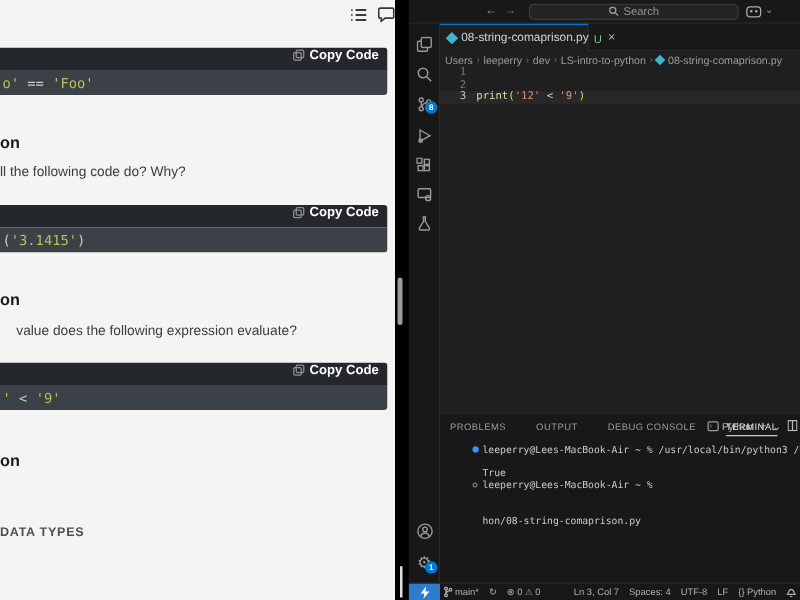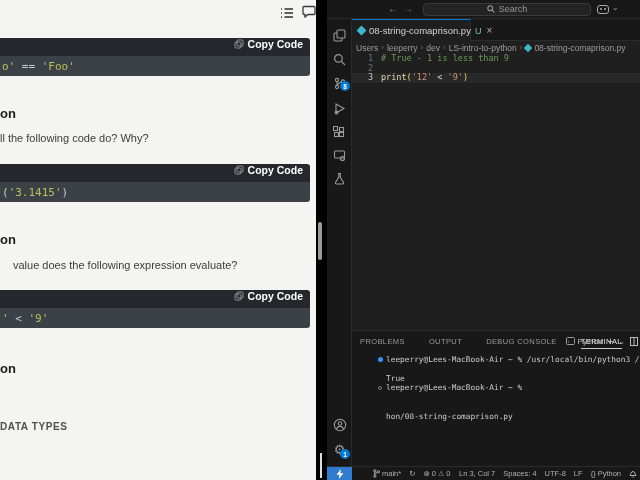--- a/index.html
+++ b/index.html
@@ -105,21 +105,21 @@
   .t-dot { position:absolute; left:26px; width:5px; height:5px; border-radius:50%; }
   .t-dot.run { background:#3794ff; }
   .t-dot.prompt { border:1px solid #7a7a7a; width:4px; height:4px; background:transparent; }
 
   .statusbar { position:absolute; left:0; top:466px; width:313px; height:14px;
                background:#181818; border-top:1px solid #2b2b2b; display:flex;
                align-items:center; font-size:7.5px; color:#b0b0b0; }
   .sb-remote { width:25px; height:14px; background:#2e7bd0; display:flex; align-items:center;
                justify-content:center; color:#fff; flex:none; cursor:pointer; }
   .sb-item { display:flex; align-items:center; gap:2px; white-space:nowrap; cursor:pointer; }
-  .sb-left { display:flex; gap:8px; padding-left:21px; align-items:center; }
+  .sb-left { display:flex; gap:8px; padding-left:3px; align-items:center; }
   .sb-right { display:flex; gap:8px; margin-left:auto; padding-right:3px; align-items:center; }
 </style>
 </head>
 <body>
 
 <div id="screen">
 
   <section class="left-window">
 
     <span class="page-toolbar-icon" style="left:280px; top:5px;">
@@ -292,21 +292,20 @@
       <span class="bc-sep">›</span>
       <span>LS-intro-to-python</span>
       <span class="bc-sep">›</span>
       <span class="py-diamond" style="width:6px;height:6px;"></span>
       <span>08-string-comaprison.py</span>
     </div>
 
     <div class="editor">
       <div class="ed-line" style="top:0;">
         <span class="ed-num">1</span>
-        <span class="ed-code c-comment"># True - 1 is less than 9</span>
       </div>
       <div class="ed-line" style="top:9.5px;">
         <span class="ed-num">2</span>
       </div>
       <div class="ed-line cur-line" style="top:19px;">
         <span class="ed-num" style="color:#c6c6c6;">3</span>
         <span class="ed-code"><span class="c-fn">print</span><span class="c-pn">(</span><span class="c-st">'12'</span><span class="c-op"> &lt; </span><span class="c-st">'9'</span><span class="c-pn">)</span></span>
       </div>
     </div>
 

